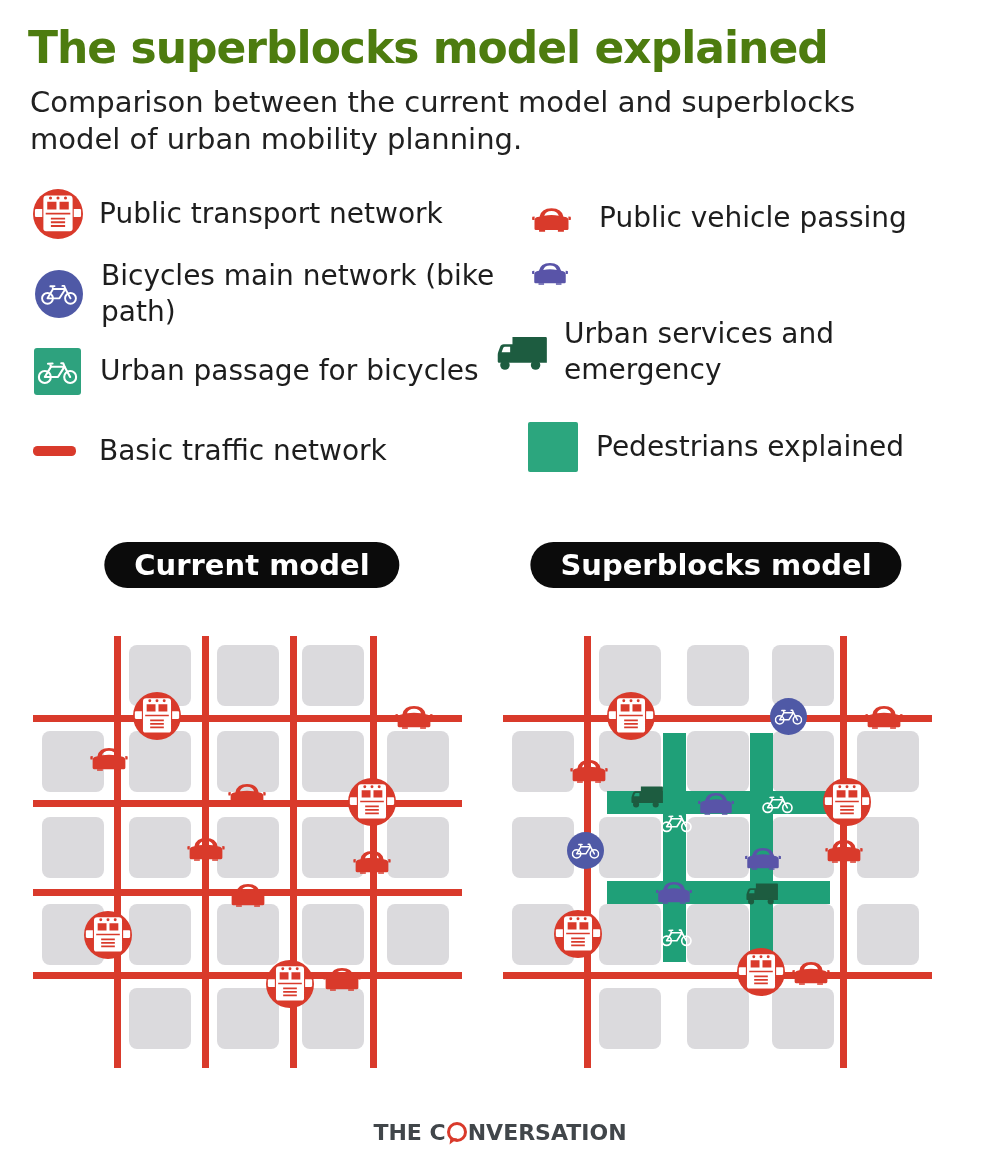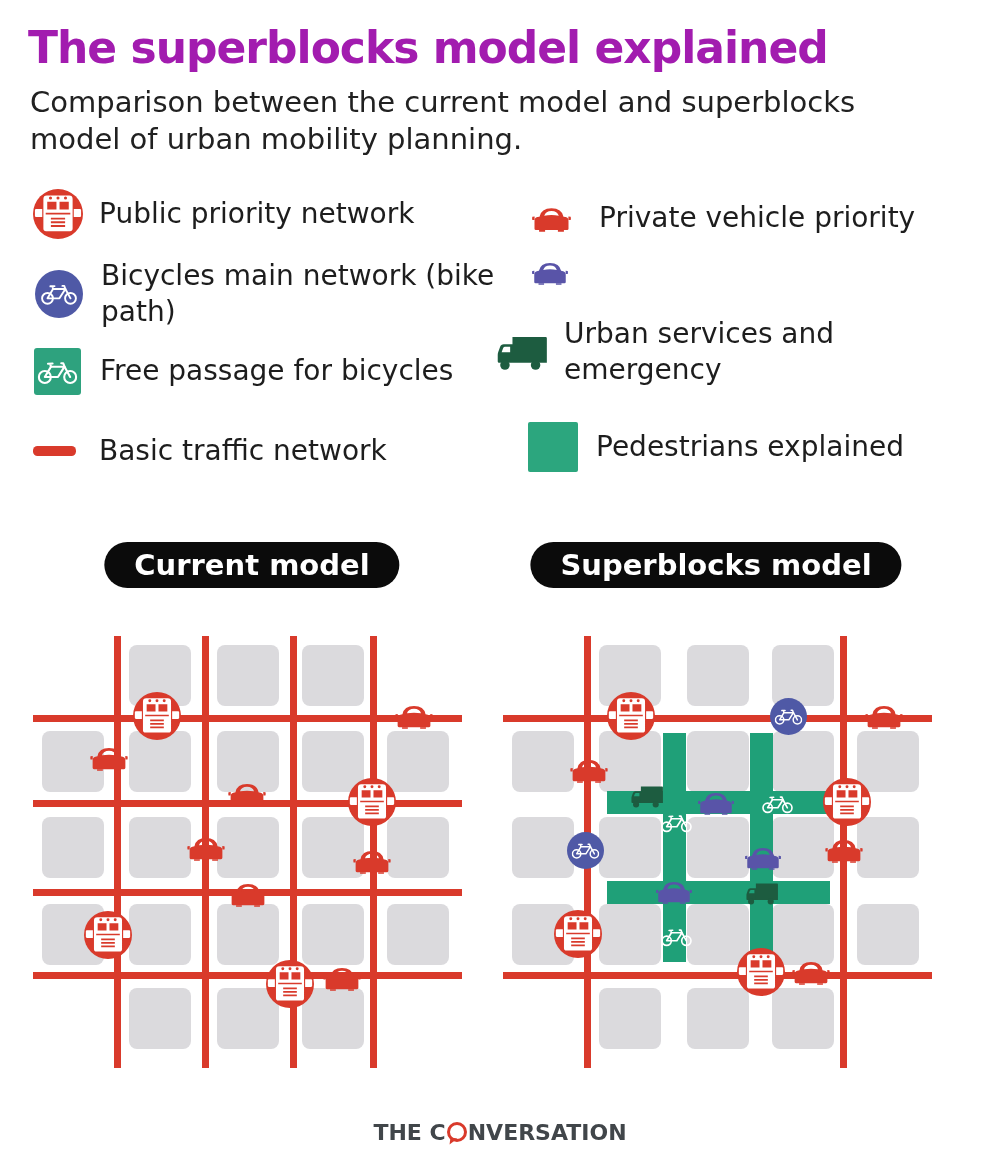--- a/index.html
+++ b/index.html
@@ -1,20 +1,20 @@
 <!DOCTYPE html>
 <html><head>
 <meta charset="utf-8">
 <style>
   html,body{margin:0;padding:0;background:#fff;}
   #canvas{position:relative;width:1000px;height:1154px;background:#fff;overflow:hidden;
           font-family:"DejaVu Sans","Liberation Sans",sans-serif;}
   
   .title{position:absolute;left:28px;top:22px;font-size:44px;font-weight:800;
-         letter-spacing:-1px;color:#a21caf;}
+         letter-spacing:-1px;color:#4d7c0f;}
   .subtitle{position:absolute;left:30px;top:84px;width:915px;font-size:29px;
             line-height:37px;color:#212121;}
   
   .legend-item{position:absolute;display:flex;align-items:center;color:#1d1d1d;font-size:28px;line-height:36px;}
   .licon{flex:0 0 auto;display:flex;align-items:center;justify-content:flex-start;}
   .col-l .licon{width:52px;margin-right:14px;}
   .col-r .licon{width:56px;margin-right:12px;}
   .llabel{white-space:nowrap;}
   .llabel.wrap{white-space:normal;}
   #li0{left:33px;top:188px;height:52px}
@@ -127,53 +127,53 @@
 
   <div class="title">The superblocks model explained</div>
   <div class="subtitle">Comparison between the current model and superblocks model of urban mobility planning.</div>
 
   <div class="legend-item col-l" id="li0">
     <span class="licon">
         <svg class="ic ic-bus" width="50" height="50">
           <use href="#s-bus"></use>
         </svg>
       </span>
-    <span class="llabel">Public priority network</span>
+    <span class="llabel">Public transport network</span>
   </div>
   <div class="legend-item col-l" id="li1">
     <span class="licon">
         <svg class="ic ic-bike-circle" width="48" height="48">
           <use href="#s-bikec"></use>
         </svg>
       </span>
     <span class="llabel wrap">Bicycles main network (bike path)</span>
   </div>
   <div class="legend-item col-l" id="li2">
     <span class="licon">
         <svg class="ic ic-bike-square" width="47" height="47">
           <use href="#s-bikesq"></use>
         </svg>
       </span>
-    <span class="llabel">Free passage for bicycles</span>
+    <span class="llabel">Urban passage for bicycles</span>
   </div>
   <div class="legend-item col-l" id="li3">
     <span class="licon">
         <svg class="ic ic-dash" width="43" height="10">
           <use href="#s-dash"></use>
         </svg>
       </span>
     <span class="llabel">Basic traffic network</span>
   </div>
   <div class="legend-item col-r" id="li4">
     <span class="licon">
         <svg class="ic ic-car-red" width="41" height="27">
           <use href="#s-car"></use>
         </svg>
       </span>
-    <span class="llabel">Private vehicle priority</span>
+    <span class="llabel">Public vehicle passing</span>
   </div>
   <div class="legend-item col-r" id="li5">
     <span class="licon">
         <svg class="ic ic-car-blue" width="38" height="25">
           <use href="#s-car"></use>
         </svg>
       </span>
   </div>
   <div class="legend-item col-r" id="li6">
     <span class="licon">

